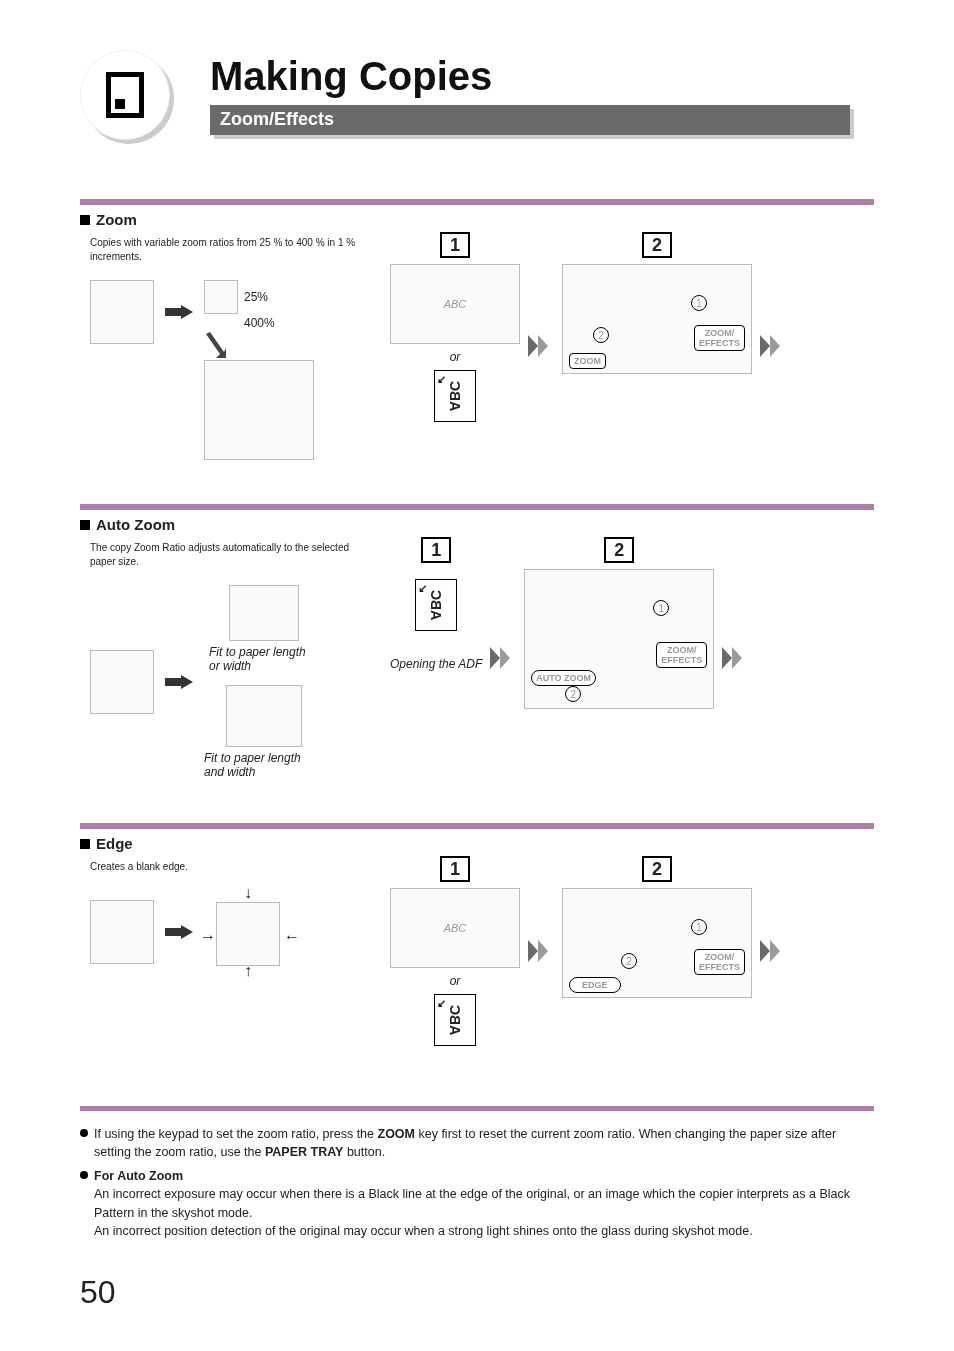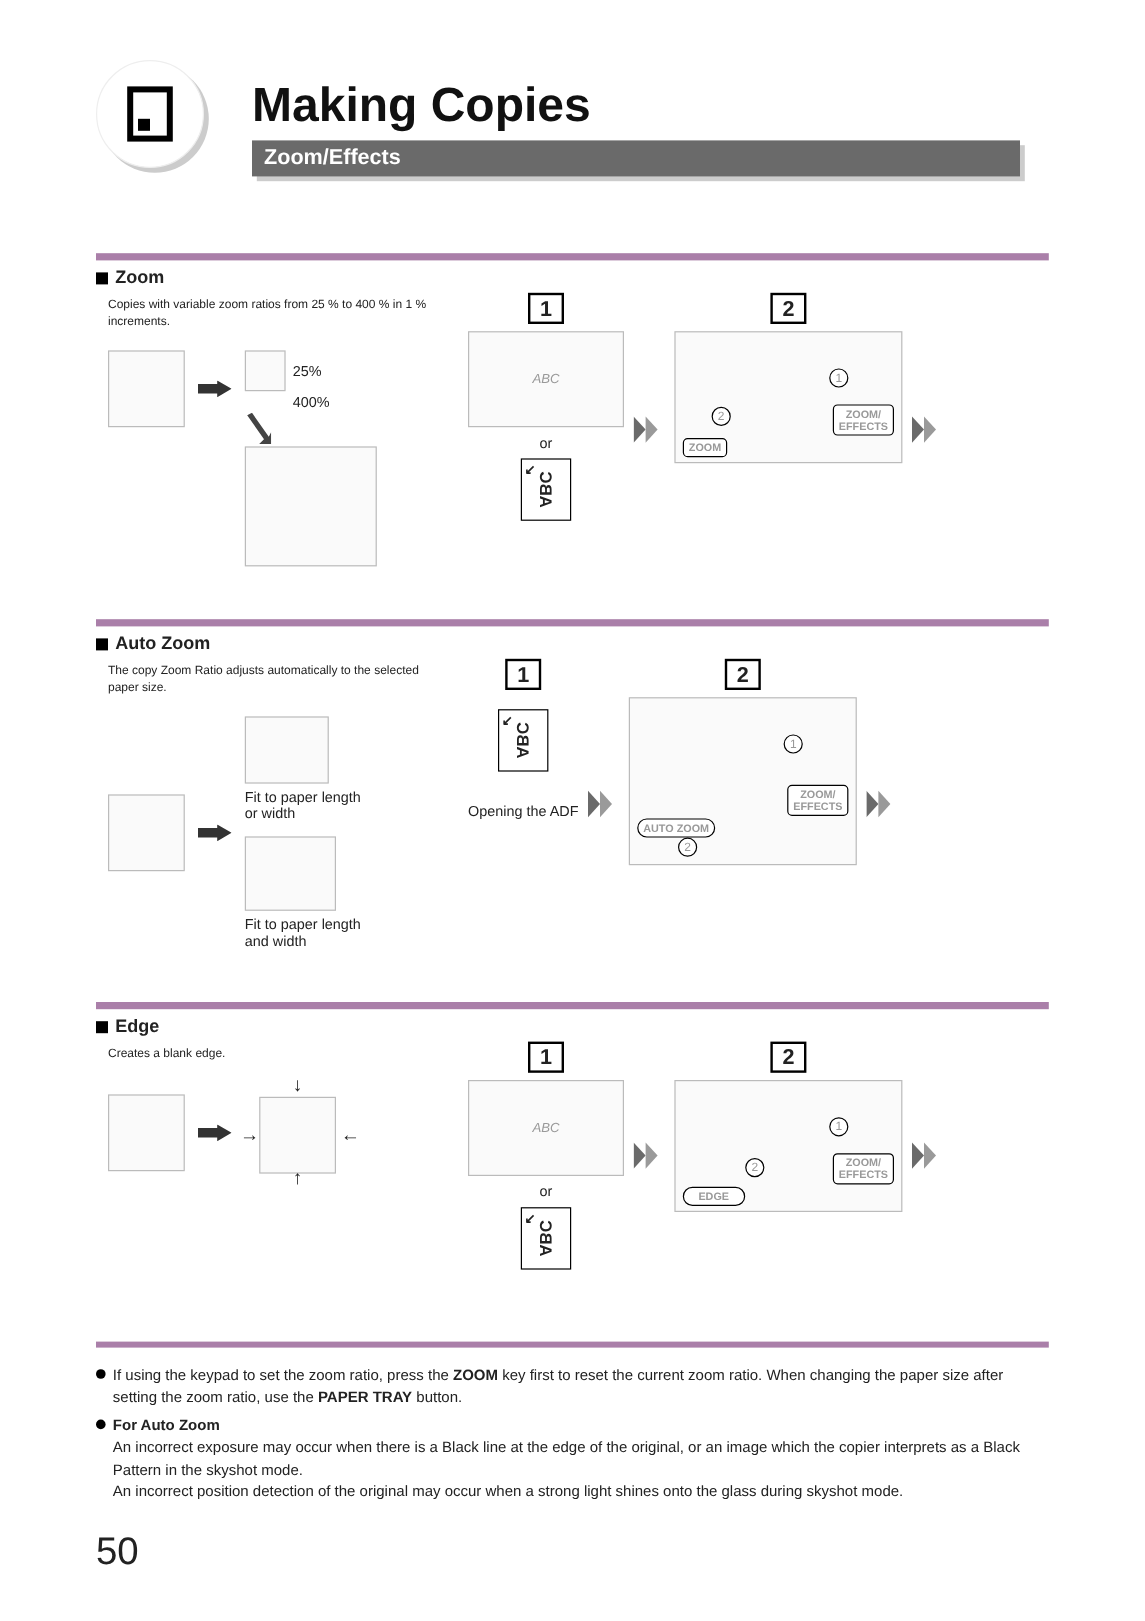--- a/index.html
+++ b/index.html
@@ -56,21 +56,20 @@
     position: absolute;
     left: 4px; bottom: 4px;
     width: 10px; height: 10px;
     background: #000;
   }
 
   .header-texts {
     flex: 1;
     padding-left: 30px;
     padding-top: 4px;
-    margin-top: 12px;
   }
   .main-title {
     font-size: 40px;
     font-weight: bold;
     color: #111;
     margin-bottom: 6px;
   }
   .subtitle-bar {
     position: relative;
     height: 50px;
@@ -185,20 +184,21 @@
 
   .dark-arrow {
     width: 30px; height: 16px;
     display: flex; align-items: center; justify-content: center;
   }
   .dark-arrow svg { display:block; }
 
   .caption {
     font-size: 12px;
     text-align: left;
+    font-style: italic;
   }
 
   .screen-btn-label {
     position: absolute;
     border: 1.5px solid #000;
     border-radius: 4px;
     background: #fff;
     font-size: 9px;
     font-weight: bold;
     padding: 2px 4px;
@@ -364,21 +364,21 @@
   <div class="section-body">
     <div>
       <div class="section-desc">The copy Zoom Ratio adjusts automatically to the selected paper size.</div>
       <div class="illus-area" style="display:flex;align-items:center;gap:10px;">
         <div class="placeholder-box mini-illus"></div>
         <div class="dark-arrow">
           <svg width="28" height="14">
               <polygon points="0,3 16,3 16,0 28,7 16,14 16,11 0,11" fill="#333"></polygon>
             </svg>
         </div>
-        <div style="display:flex;flex-direction:column;align-items:flex-start;gap:4px;">
+        <div style="display:flex;flex-direction:column;align-items:center;gap:4px;">
           <div class="placeholder-box" style="width:70px;height:56px;"></div>
           <div class="caption" style="width:110px;">Fit to paper length or width</div>
           <div class="placeholder-box" style="width:76px;height:62px;margin-top:8px;"></div>
           <div class="caption" style="width:120px;">Fit to paper length and width</div>
         </div>
       </div>
     </div>
 
     <div class="step-column" style="margin-left:20px;">
       <div class="boxnum">1</div>

